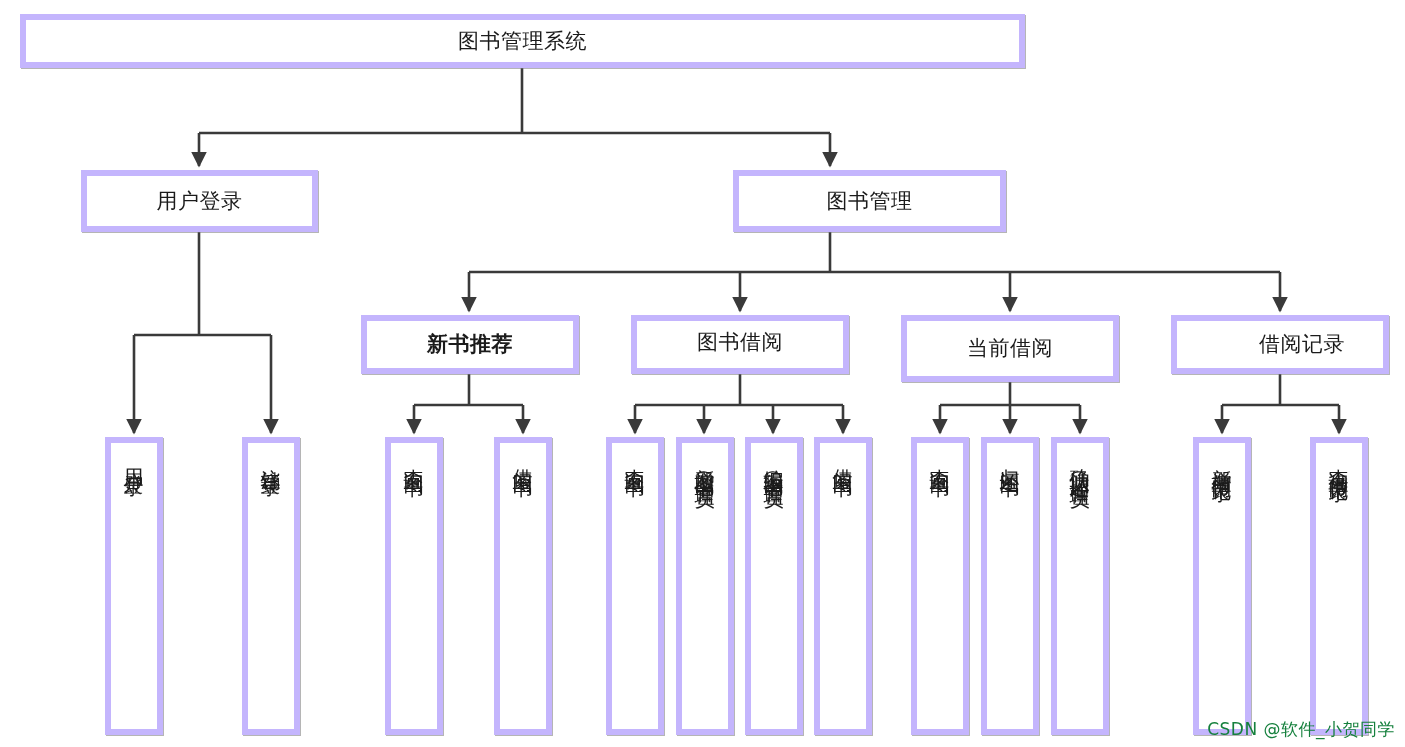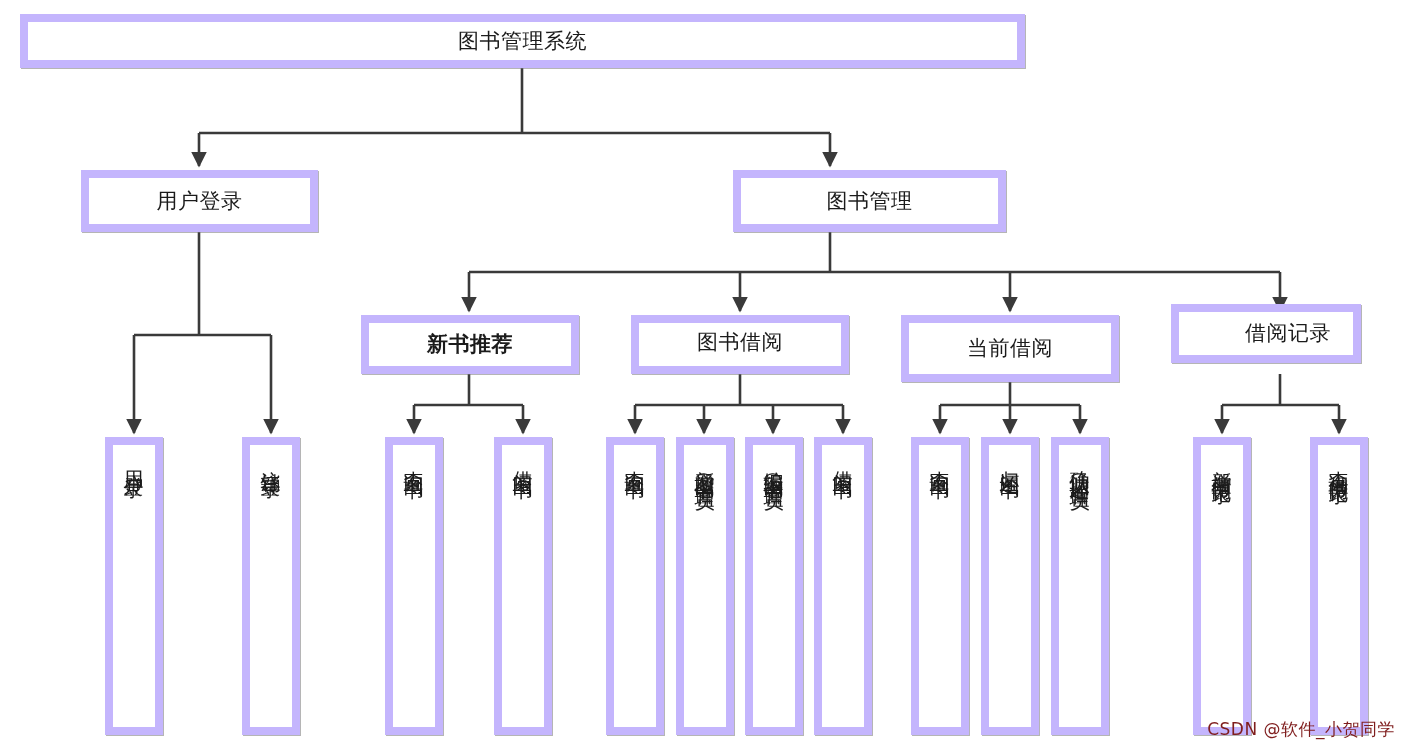--- a/index.html
+++ b/index.html
@@ -23,21 +23,21 @@
     left: 0;
     top: 0;
     width: 1405px;
     height: 747px;
     pointer-events: none;
   }
   .node {
     position: absolute;
     box-sizing: border-box;
     background: #ffffff;
-    border: 8px solid #c4b5fd;
+    border: 6px solid #c4b5fd;
     display: flex;
     align-items: center;
     justify-content: center;
     text-align: center;
     color: #1b1b1b;
     box-shadow: 1px 1px 0 rgba(120,120,120,0.55);
   }
   .node .label {
     display: block;
     line-height: 1.18;
@@ -56,21 +56,21 @@
     font-size: 20px;
     letter-spacing: 3px;
     line-height: 1;
     white-space: nowrap;
   }
   #watermark {
     position: absolute;
     right: 10px;
     bottom: 6px;
     font-size: 17px;
-    color: #7f1d1d;
+    color: #15803d;
     letter-spacing: 0.5px;
     white-space: nowrap;
     user-select: none;
   }
 </style>
 </head>
 <body>
 
 <div id="canvas">
 
@@ -141,21 +141,21 @@
   </div>
 
   <div class="node horiz" style="left:631px; top:315px; width:218px; height:59px;font-family:Liberation Mono, monospace;">
     <span class="label">图书借阅</span>
   </div>
 
   <div class="node horiz" style="left:901px; top:315px; width:218px; height:67px;">
     <span class="label">当前借阅</span>
   </div>
 
-  <div class="node horiz" style="left:1171px; top:304px; width:190px; height:59px;padding-left:44px;">
+  <div class="node horiz" style="left:1171px; top:315px; width:218px; height:59px;padding-left:44px;">
     <span class="label">借阅记录</span>
   </div>
 
   <div class="node vert" style="left:105px; top:437px; width:58px; height:298px;">
     <span class="label">用户登录</span>
   </div>
 
   <div class="node vert" style="left:242px; top:437px; width:58px; height:298px;">
     <span class="label">注销登录</span>
   </div>

